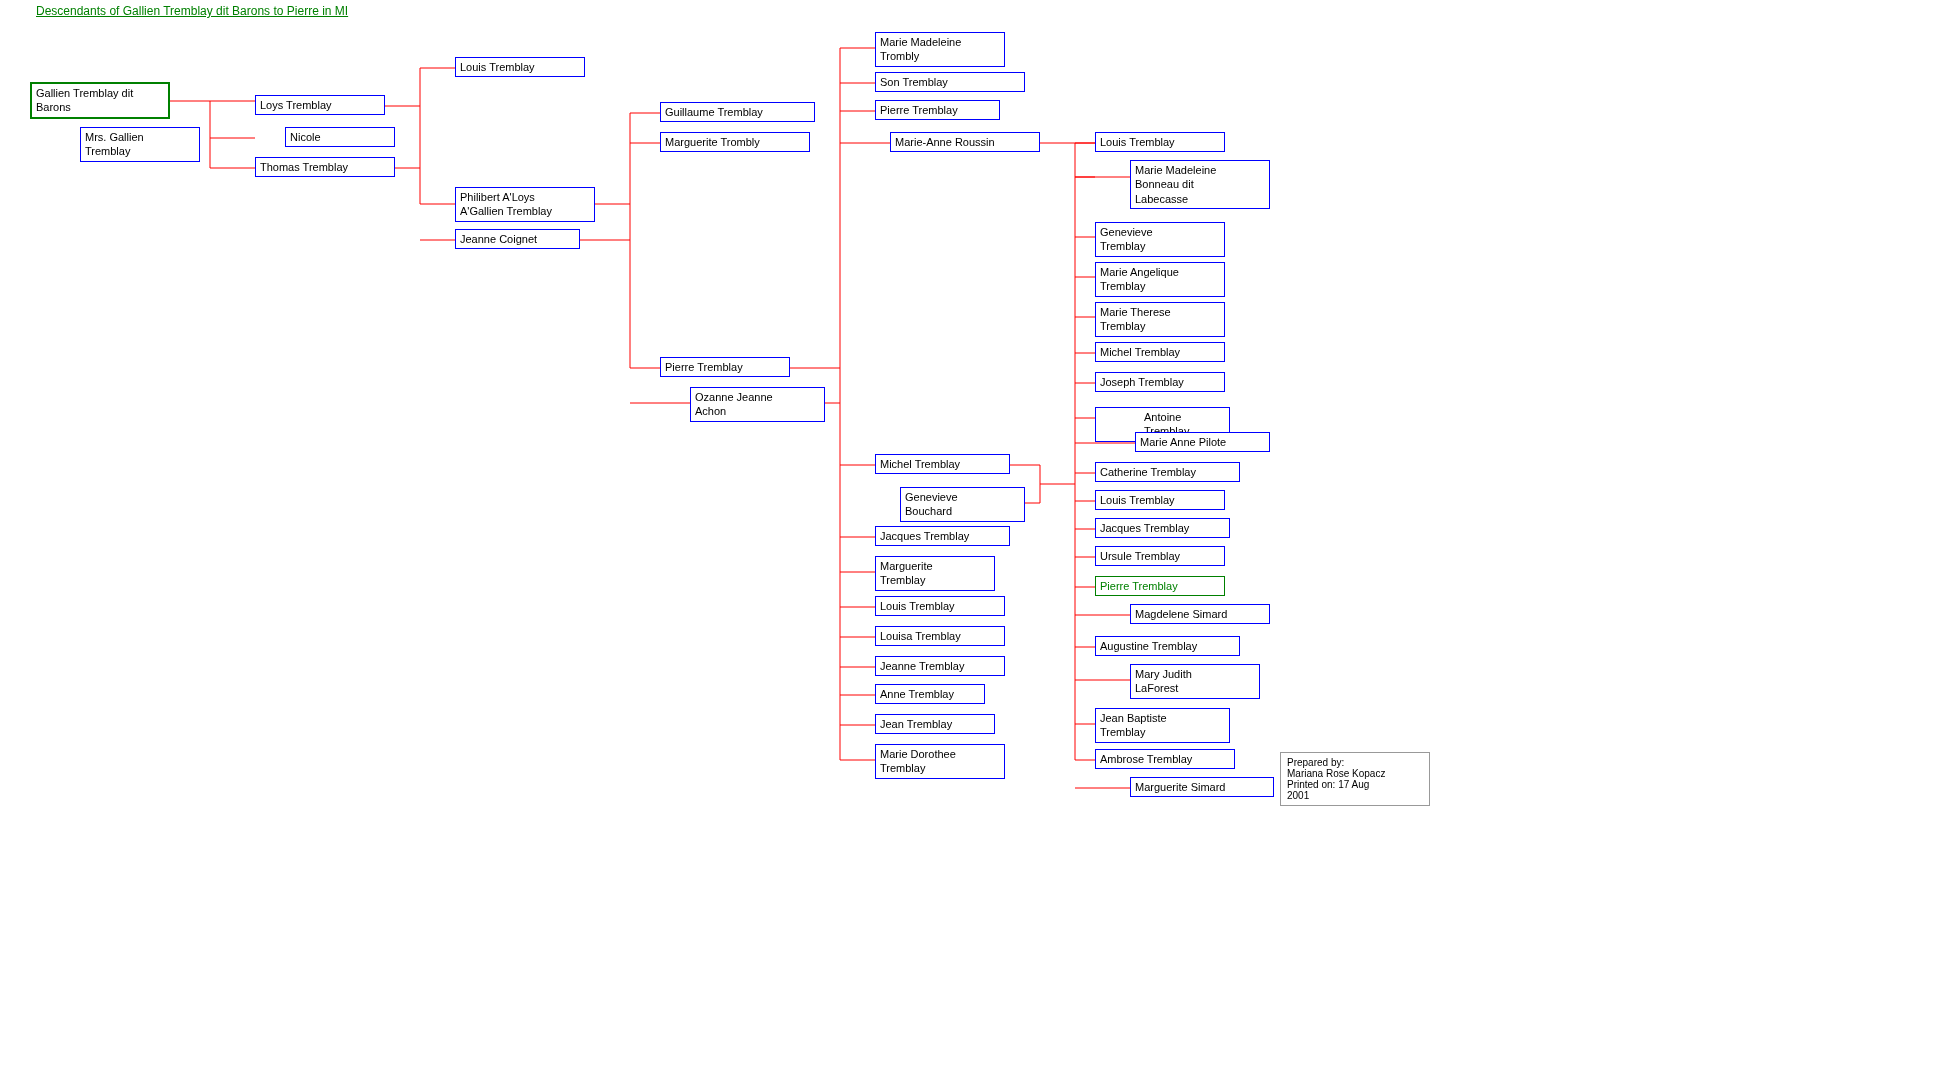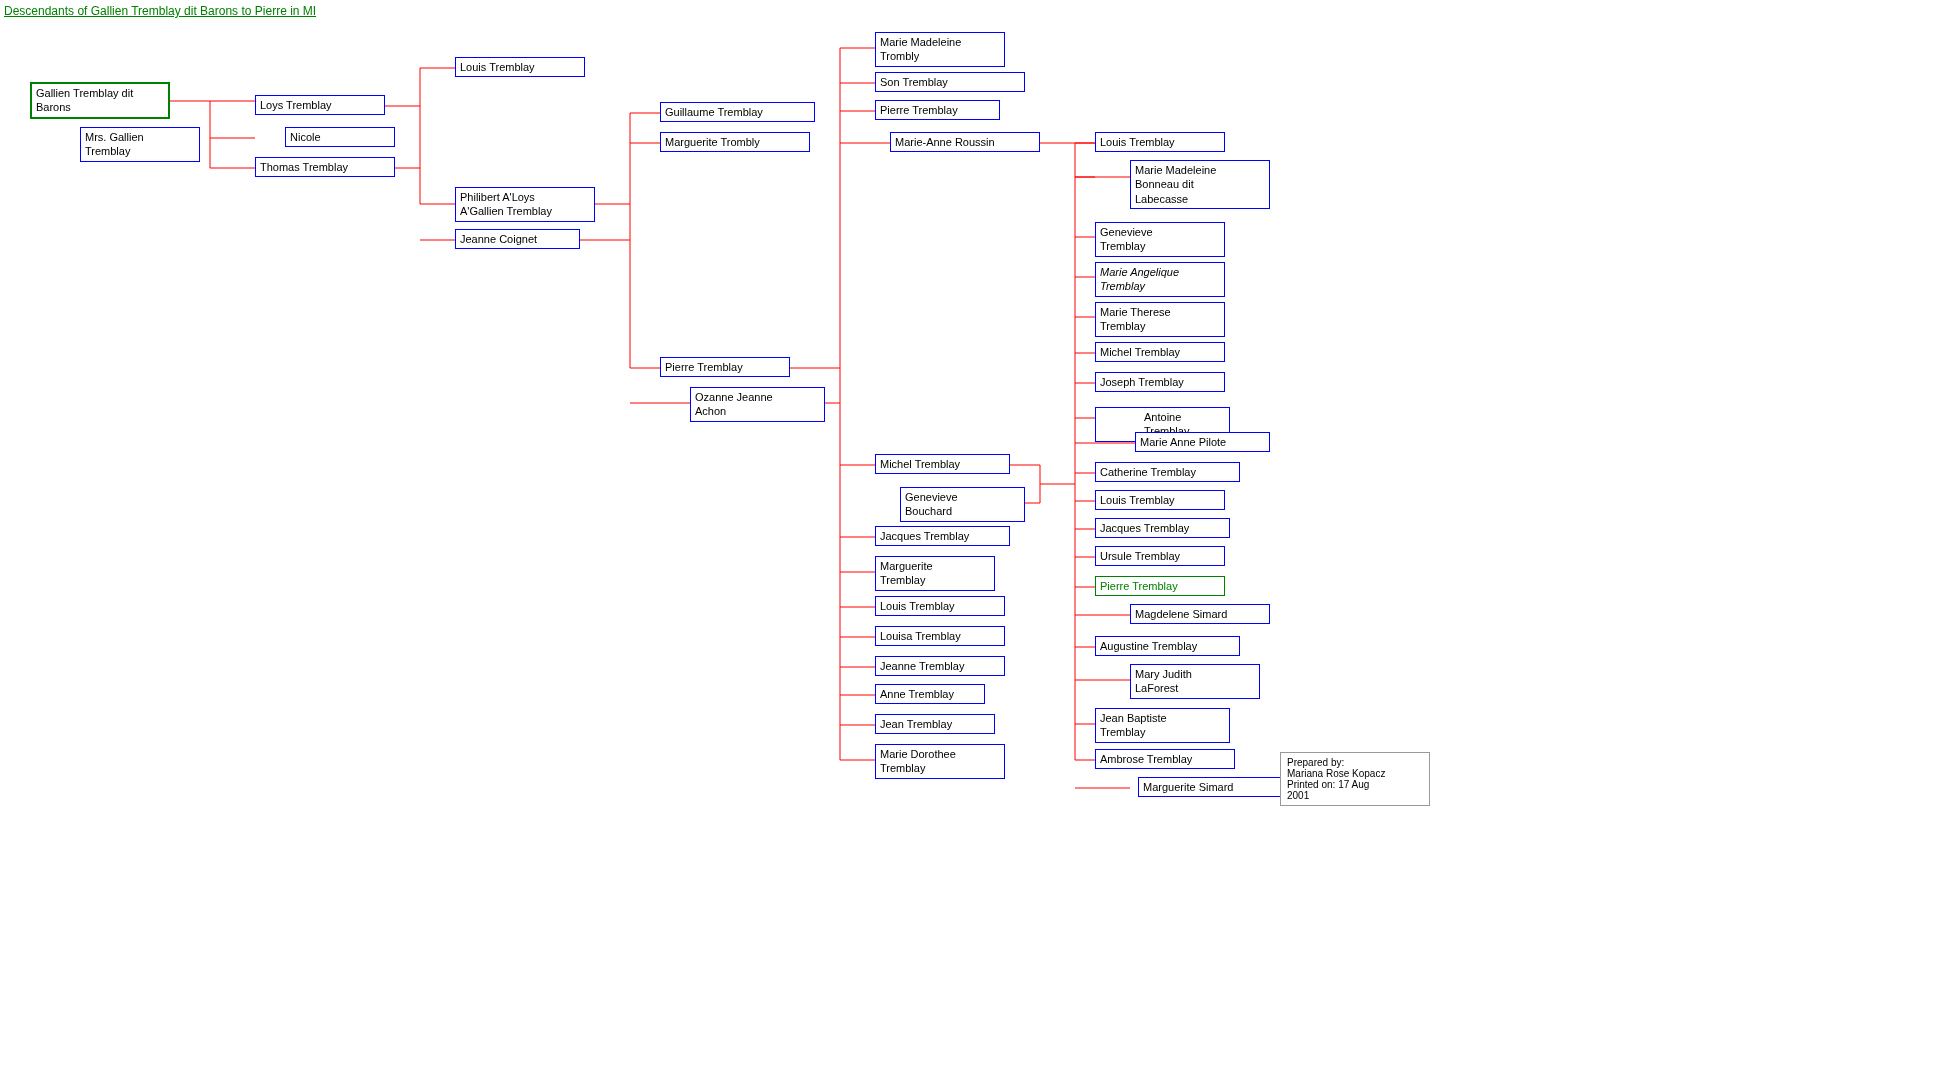--- a/index.html
+++ b/index.html
@@ -7,20 +7,21 @@
       background: #fff;
       font-family: Arial, sans-serif;
       font-size: 11px;
       overflow: auto;
     }
     #page-title {
       color: green;
       font-size: 12px;
       padding: 4px 4px;
       text-decoration: underline;
+      margin-left: 32px;
     }
     #chart-area {
       position: relative;
       width: 1953px;
       height: 1050px;
     }
     .node {
       position: absolute;
       border: 1px solid #00f; 
       background: #fff;
@@ -192,21 +193,21 @@
   <div class="node" style="left:1130px;top:138px;width:140px;">
     <span style="white-space:pre-line;">Marie Madeleine
 Bonneau dit
 Labecasse</span>
   </div>
   <div class="node" style="left:1095px;top:200px;width:130px;">
     <span style="white-space:pre-line;">Genevieve
 Tremblay</span>
   </div>
   <div class="node" style="left:1095px;top:240px;width:130px;">
-    <span style="white-space:pre-line;font-style:italic;">Marie Angelique
+    <span style="white-space:pre-line;">Marie Angelique
 Tremblay</span>
   </div>
   <div class="node" style="left:1095px;top:280px;width:130px;">
     <span style="white-space:pre-line;">Marie Therese
 Tremblay</span>
   </div>
   <div class="node" style="left:1095px;top:320px;width:130px;">
     <span>Michel Tremblay</span>
   </div>
   <div class="node" style="left:1095px;top:350px;width:130px;">
@@ -243,21 +244,21 @@
     <span style="white-space:pre-line;">Mary Judith
 LaForest</span>
   </div>
   <div class="node" style="left:1095px;top:686px;width:135px;">
     <span style="white-space:pre-line;">Jean Baptiste
 Tremblay</span>
   </div>
   <div class="node" style="left:1095px;top:727px;width:140px;">
     <span>Ambrose Tremblay</span>
   </div>
-  <div class="node" style="left:1130px;top:755px;width:144px;margin-left:8px;">
+  <div class="node" style="left:1130px;top:755px;width:144px;">
     <span>Marguerite Simard</span>
   </div>
 
   <div class="node" style="left:875px;top:432px;width:135px;">
     <span>Michel Tremblay</span>
   </div>
   <div class="node" style="left:900px;top:465px;width:125px;">
     <span style="white-space:pre-line;">Genevieve
 Bouchard</span>
   </div>

